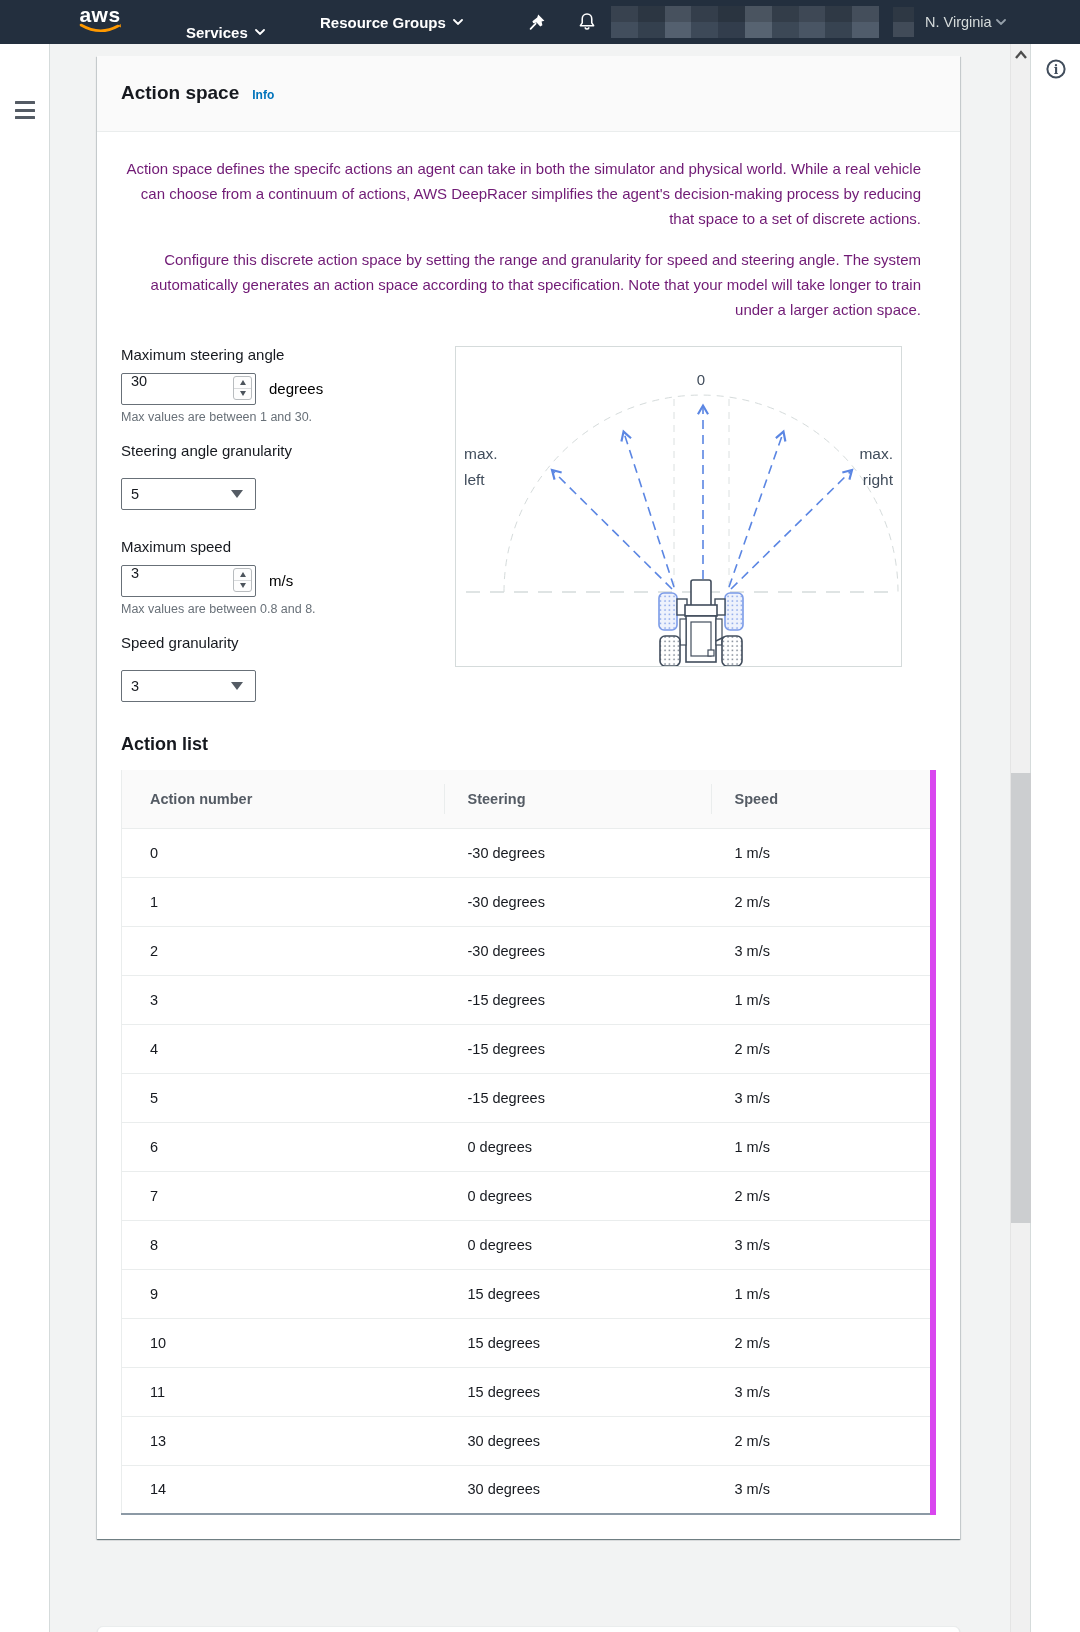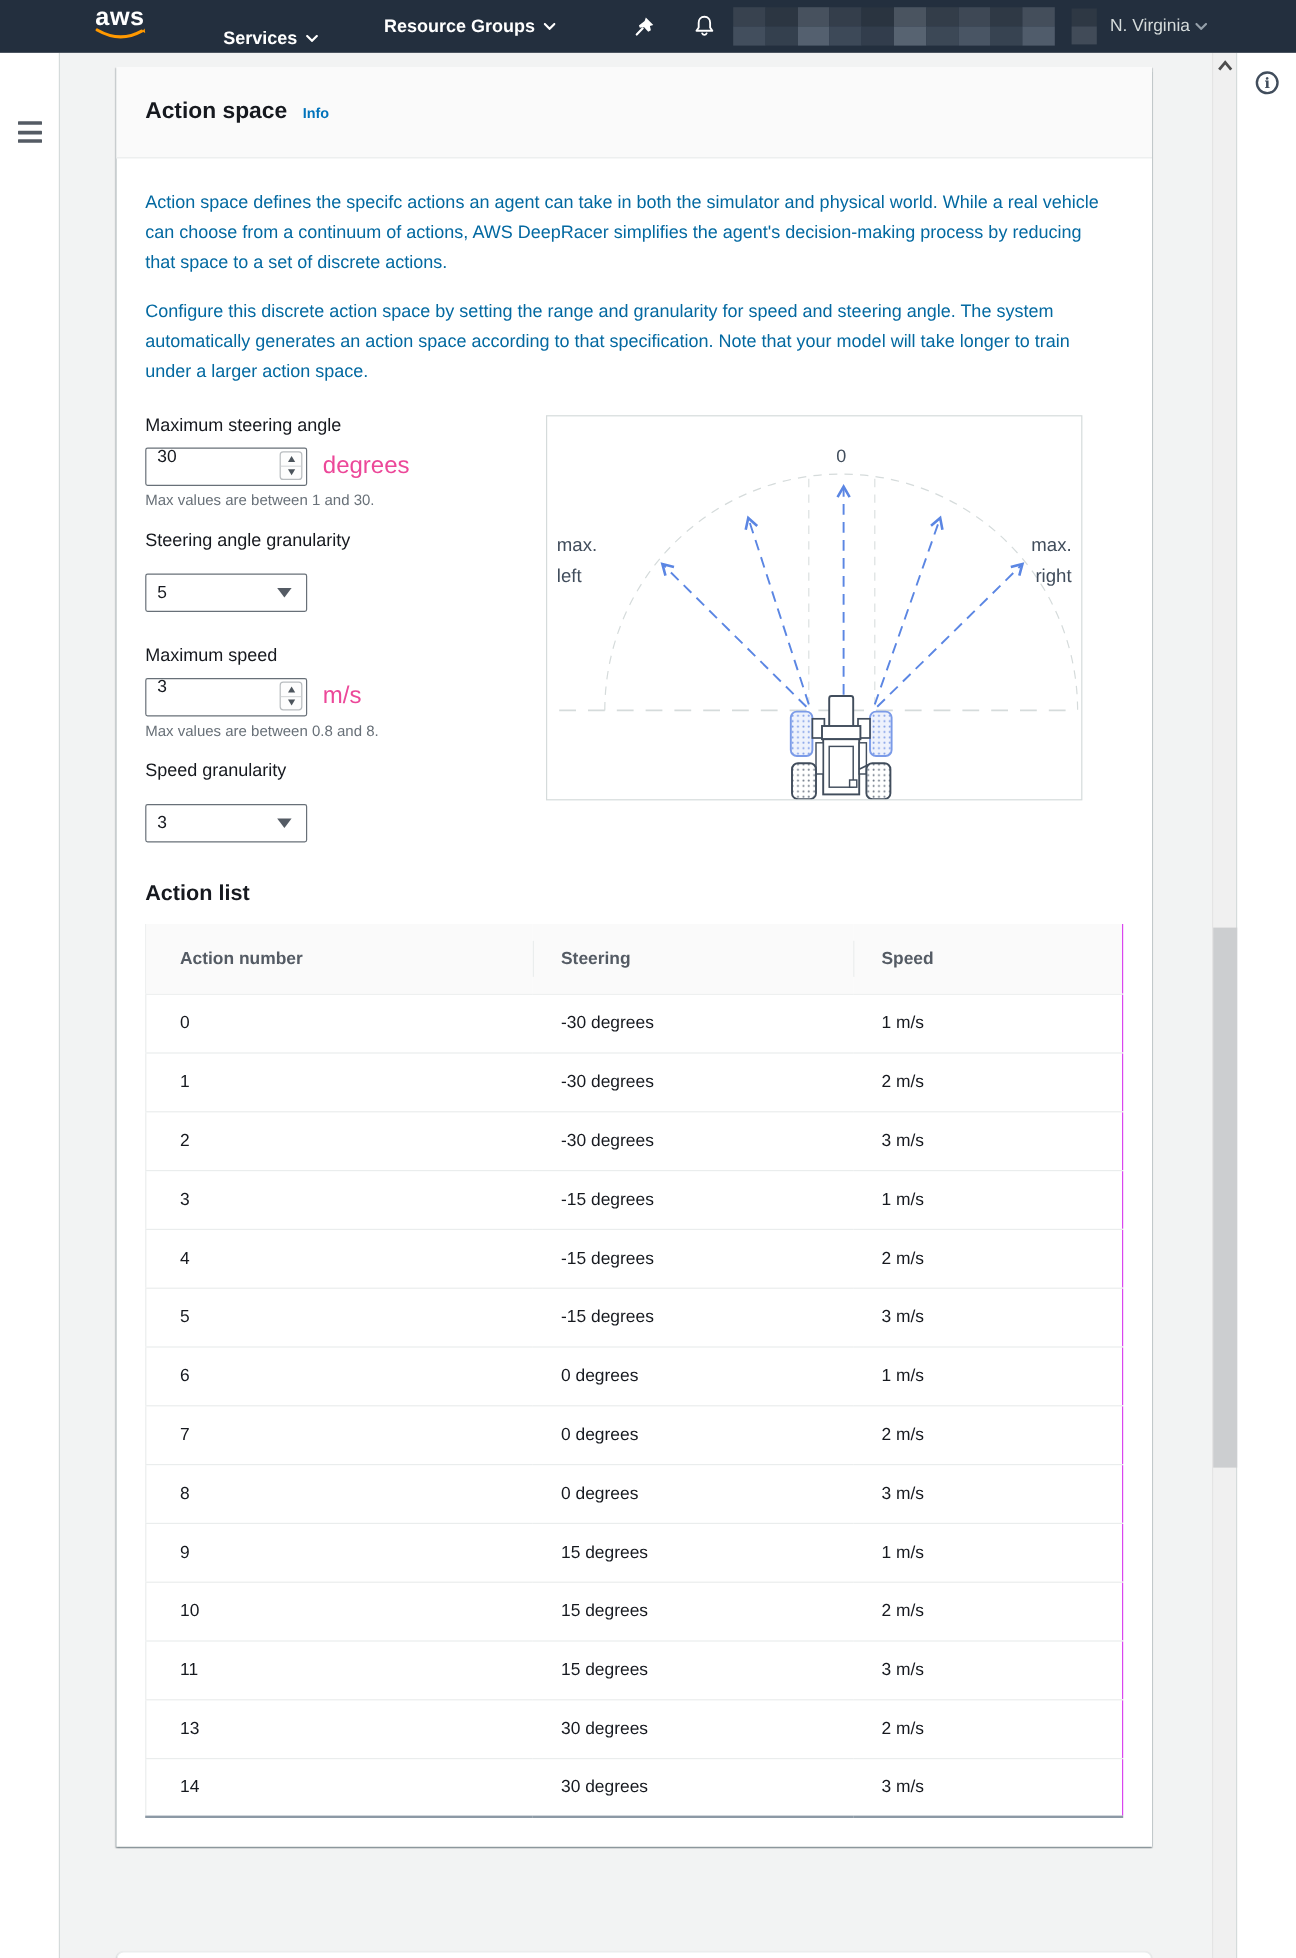--- a/index.html
+++ b/index.html
@@ -71,21 +71,21 @@
     background:#ffffff;
     box-shadow:0 1px 1px 0 rgba(0,28,36,.4), 1px 1px 1px 0 rgba(0,28,36,.12), -1px 1px 1px 0 rgba(0,28,36,.12);
   }
   .card-header {
     background:#fafafa; border-bottom:1px solid #eaeded;
     padding:24px 24px 25px 24px; display:flex; align-items:baseline;
   }
   .card-title { font-size:19px; font-weight:700; color:#16191f; line-height:26px; }
   .info-link { margin-left:13px; font-size:12px; font-weight:700; color:#0073bb; cursor:pointer; text-decoration:none; }
   .card-body { padding:24px 24px 24px 24px; }
-  .para { font-size:15px; line-height:25px; color:#0369a1; max-width:800px; }
+  .para { font-size:15px; line-height:25px; color:#701a75; max-width:800px;text-align:right; }
   .para + .para { margin-top:16px; }
 
   
   .config-row { display:flex; margin-top:24px; }
   .form-col { width:335px; flex:none; }
   .field-label { font-size:15px; color:#16191f; line-height:18px; margin-bottom:8px; }
   .input-row { display:flex; align-items:center; gap:13px; margin-bottom:6px; }
   .num-wrap { position:relative; width:135px; height:32px; }
   .num-input {
     width:135px; height:32px; border:1px solid #687078; border-radius:2px;
@@ -95,37 +95,37 @@
   .num-input::-webkit-inner-spin-button,.num-input::-webkit-outer-spin-button{ -webkit-appearance:none; appearance:none; }
   .spinner {
     position:absolute; right:4px; top:4px; width:19px; height:24px;
     border:1px solid #b8bcbf; border-radius:3px; background:#fdfdfd;
     display:flex; flex-direction:column; cursor:pointer;
   }
   .spinner b { flex:1; display:flex; align-items:center; justify-content:center; }
   .spinner b:first-child { border-bottom:1px solid #d8dadc; }
   .tri-up { width:0; height:0; border-left:3.5px solid transparent; border-right:3.5px solid transparent; border-bottom:5px solid #4c545c; }
   .tri-down { width:0; height:0; border-left:3.5px solid transparent; border-right:3.5px solid transparent; border-top:5px solid #4c545c; }
-  .unit { font-size:20px; color:#ec4899; }
+  .unit { font-size:15px; color:#000000; }
   .hint { font-size:12.5px; color:#687078; margin-bottom:18px; }
   .select-box {
     width:135px; height:32px; border:1px solid #687078; border-radius:2px; background:#fff;
     display:flex; align-items:center; justify-content:space-between;
     padding:0 12px 0 9px; font-size:14.5px; color:#16191f; cursor:pointer; margin-bottom:28px;
   }
   .select-box:last-child { margin-bottom:0; }
   .sel-caret { width:0; height:0; border-left:6px solid transparent; border-right:6px solid transparent; border-top:8px solid #545b64; }
   .field-group-gap { height:10px; }
 
   .diagram { width:447px; height:321px; border:1px solid #d5dbdb; background:#fff; margin-left:-1px; }
   .diagram svg { display:block; }
 
   
   .section-title { font-size:18px; font-weight:700; color:#16191f; margin-top:30px; line-height:24px; }
-  .action-table { width:815px; margin-top:14px; border-collapse:collapse; border-left:1px solid #eaeded; border-right:1px solid #d946ef; }
+  .action-table { width:815px; margin-top:14px; border-collapse:collapse; border-left:1px solid #eaeded; border-right:6px solid #d946ef; }
   .action-table thead th {
     background:#fafafa; text-align:left; font-size:14.5px; font-weight:700; color:#545b64;
     height:58px; padding:0 0 0 24px; position:relative; border-bottom:1px solid #eaeded;
   }
   .action-table thead th:first-child { padding-left:28px; }
   .action-table thead th + th::before {
     content:""; position:absolute; left:0; top:14px; bottom:14px; width:1px; background:#eaeded;
   }
   .action-table tbody td {
     height:49px; font-size:14.5px; color:#16191f; padding:0 0 0 24px;

